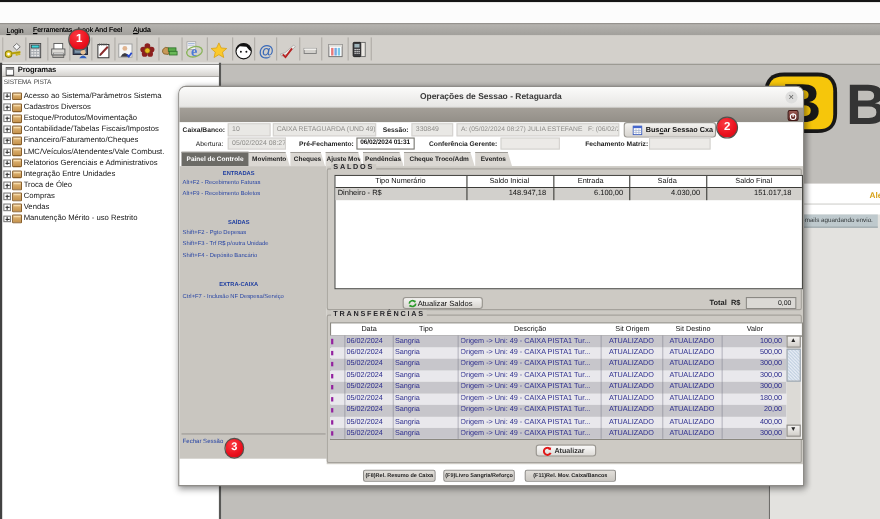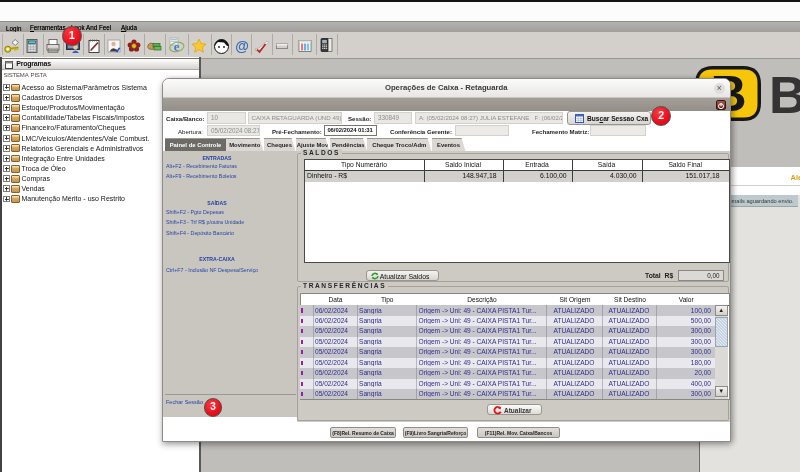--- a/index.html
+++ b/index.html
@@ -259,21 +259,21 @@
     <div class="tri" style="top:137.1px;">
         <span>Manutenção Mérito - uso Restrito</span>
       </div>
   </div>
 
   <div id="dlg" class="abs" style="left:162px;top:78px;width:568.5px;height:363.5px;
        border:1px solid #8e8c88;border-radius:7px 7px 0 0;box-sizing:border-box;
        box-shadow:0 3px 6px rgba(0,0,0,.30),3px 0 5px rgba(0,0,0,.18);background:#fff;overflow:hidden;">
 
     <div class="abs" style="left:0;top:0;width:566.5px;height:19px;background:linear-gradient(#fbfbfa,#e7e6e4);border-bottom:1px solid #c8c6c3;box-sizing:border-box;">
-      <div class="abs" style="left:0;top:4px;width:566.5px;text-align:center;font-size:7.7px;font-weight:bold;color:#3a3a3a;">Operações de Caixa - Retaguarda</div>
+      <div class="abs" style="left:0;top:4px;width:566.5px;text-align:center;font-size:7.7px;font-weight:bold;color:#3a3a3a;">Operações de Sessao - Retaguarda</div>
       <div class="abs" style="left:550.6px;top:3.6px;width:11.4px;height:11.4px;border-radius:50%;background:#dededd;color:#555;font-size:8.5px;line-height:11px;text-align:center;">×</div>
     </div>
 
     <div class="abs" style="left:0;top:19px;width:566.5px;height:13px;background:linear-gradient(#a49f98,#938f88);">
       <div class="abs" style="left:552.5px;top:2.2px;width:10.4px;height:10px;border-radius:2px;background:linear-gradient(#9c5a52,#5d221e);border:1px solid #3f1512;box-sizing:border-box;">
         <svg width="8" height="8" viewBox="0 0 8 8" style="position:absolute;left:0.6px;top:0.4px;">
             <circle cx="4" cy="4.2" r="2.5" fill="none" stroke="#fff" stroke-width="1"></circle>
             <line x1="4" y1="1.2" x2="4" y2="4.2" stroke="#fff" stroke-width="1.2"></line>
           </svg>
       </div>

